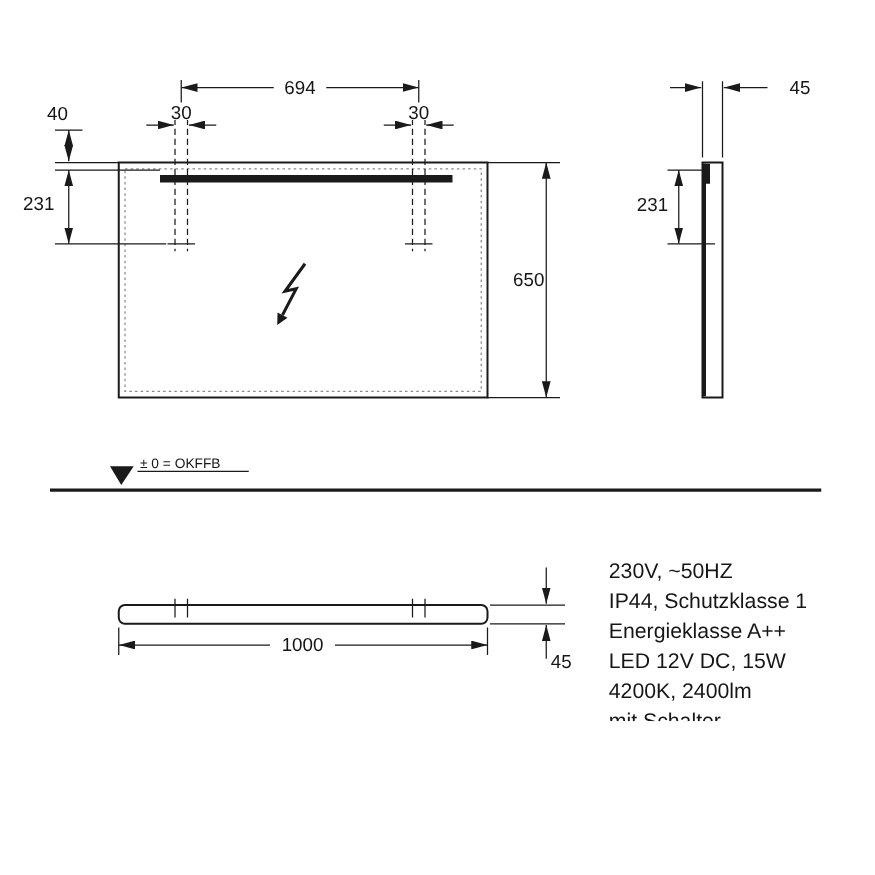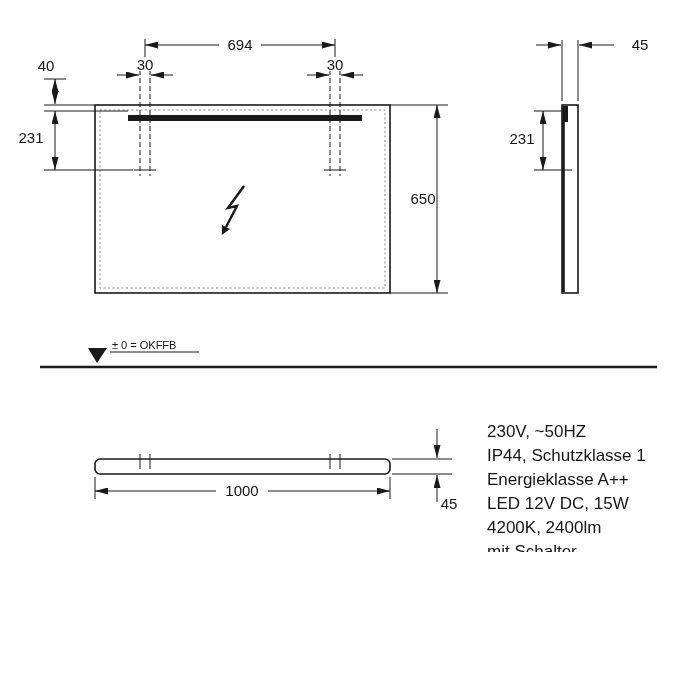--- a/index.html
+++ b/index.html
@@ -1,16 +1,16 @@
 <!DOCTYPE html>
 <html><head>
 <meta charset="utf-8">
 <style>
   html,body{margin:0;padding:0;background:#ffffff;}
-  .canvas{width:700px;height:552px;background:#ffffff;position:relative;overflow:hidden;}
+  .canvas{width:700px;height:552px;background:#ffffff;position:relative;overflow:hidden;margin-top:25px;}
   svg text{font-family:"Liberation Sans", sans-serif;fill:#161616;}
   .dimtext{font-size:15px;}
   .spec{font-size:17px;}
   .glabel{font-size:11px;}
   .outline{fill:#ffffff;stroke:#1a1a1a;stroke-width:1.6;}
   .dotted{fill:none;stroke:#8a8a8a;stroke-width:1;stroke-dasharray:2 2.5;}
   .dash{stroke:#1a1a1a;stroke-width:1;stroke-dasharray:5 3;}
   .thin{stroke:#1a1a1a;stroke-width:1;}
   .dim{stroke:#1a1a1a;stroke-width:1;}
   .heavy{stroke:#1a1a1a;stroke-width:2.6;}

